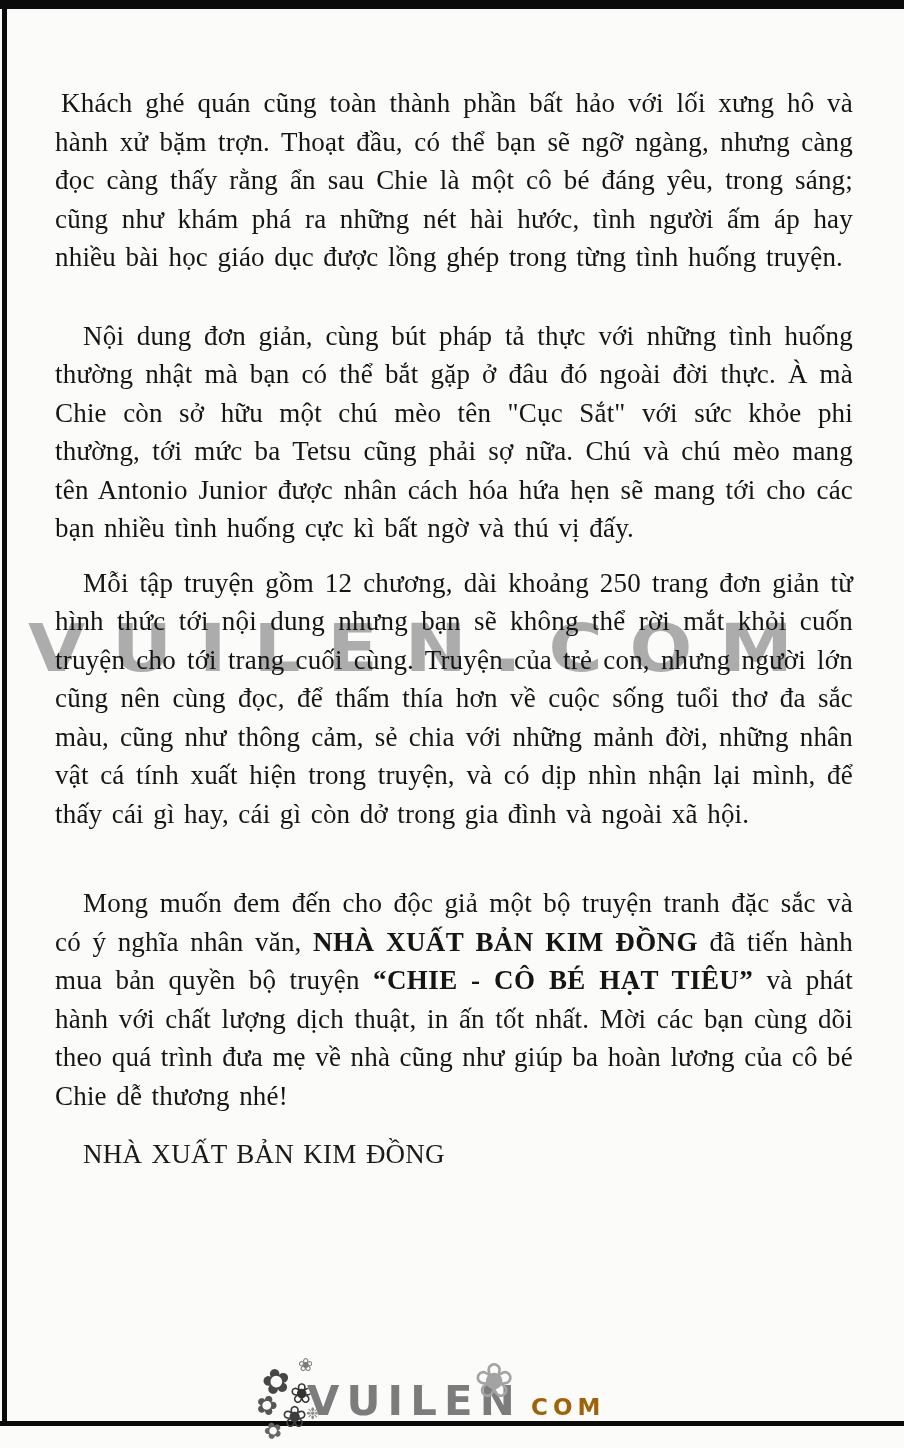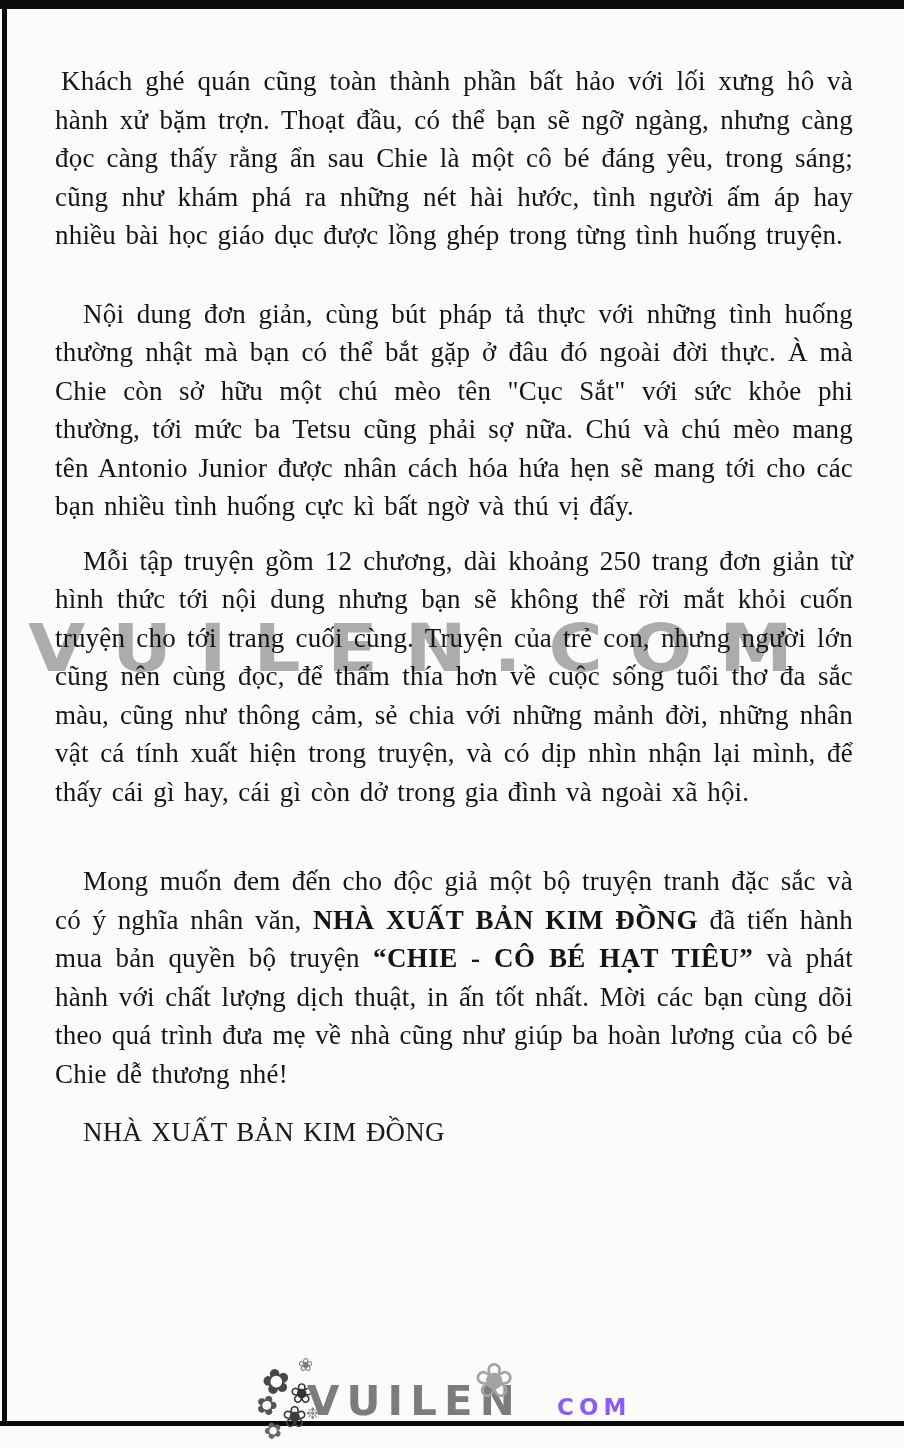--- a/index.html
+++ b/index.html
@@ -10,21 +10,21 @@
     overflow:hidden;
     font-family:"Liberation Serif","DejaVu Serif",serif;
   }
   
   .border-top{position:absolute;top:0;left:0;width:904px;height:9px;background:#0b0b0b;}
   .border-left{position:absolute;top:0;left:2px;width:5px;height:1424px;background:#0b0b0b;}
   .border-bottom{position:absolute;top:1421px;left:0;width:904px;height:5px;background:#0b0b0b;}
 
   
   .content{
-    position:absolute;left:55px;top:62px;width:798px;z-index:2;
+    position:absolute;left:55px;top:84px;width:798px;z-index:2;
     color:#151515;
   }
   .content p{
     margin:0;
     font-size:27px;line-height:38.5px;
     text-align:justify;
     text-indent:28px;
     letter-spacing:0.2px;
     word-spacing:2.5px;
   }
@@ -63,23 +63,22 @@
   }
   .footer-star{
     position:absolute;left:474px;top:1356px;z-index:3;
     font-family:"DejaVu Sans",sans-serif;
     font-size:48px;line-height:48px;color:#a3a3a3;
   }
   .footer-com{
     position:absolute;left:531px;top:1396px;z-index:3;
     font-family:"DejaVu Sans","Liberation Sans",sans-serif;
     font-weight:bold;font-size:23px;line-height:23px;
-    letter-spacing:5px;color:#8b5cf6;
+    letter-spacing:5px;color:#a16207;
     text-shadow:0 0 2px rgba(255,255,255,0.9);
-    margin-left:26px;
   }
 </style>
 </head>
 <body>
 
 <div id="screen">
 
   <div class="border-top"></div>
   <div class="border-left"></div>
   <div class="border-bottom"></div>

